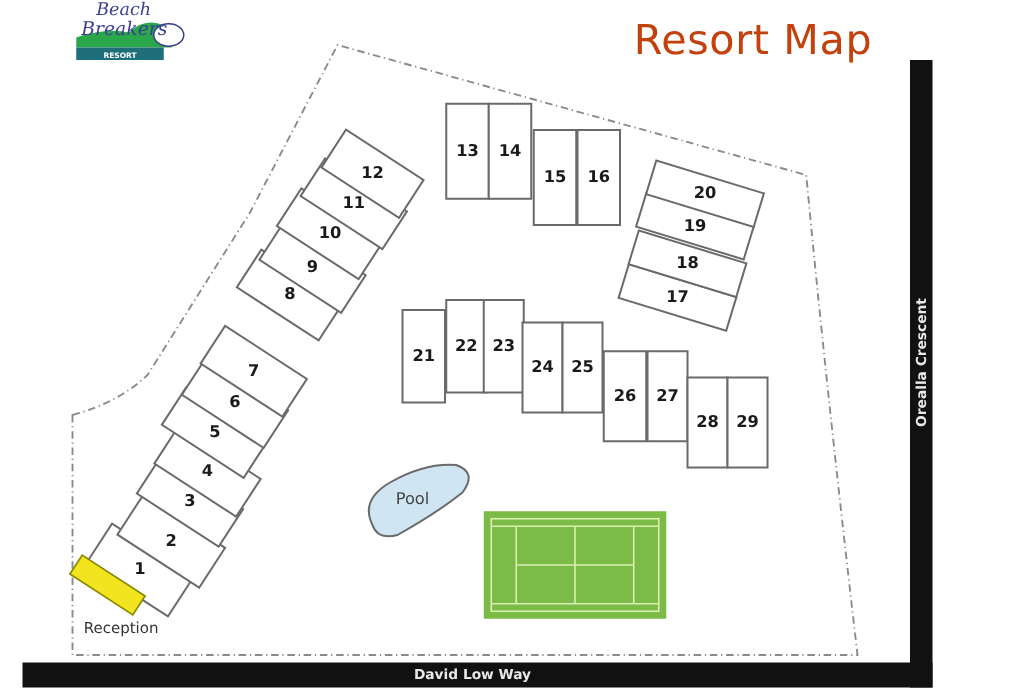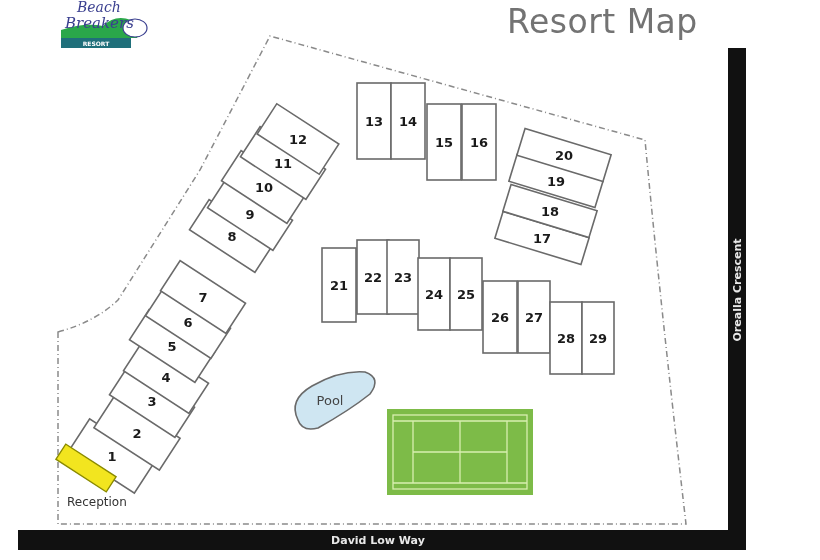--- a/index.html
+++ b/index.html
@@ -1,18 +1,18 @@
 <!DOCTYPE html>
 <html><head>
 <meta charset="utf-8">
 <style>
   html, body { margin: 0; padding: 0; background: #ffffff; }
   body { width: 820px; height: 560px; overflow: hidden; position: relative; font-family: "DejaVu Sans", sans-serif; }
   #map { position: absolute; left: 0; top: 0; width: 820px; height: 560px; }
-  .title { position: absolute; left: 507px; top: 2px; font-family: "DejaVu Sans", sans-serif; font-size: 33px; color: #737373; letter-spacing: 0.5px; }
+  .title { position: absolute; left: 507px; top: 12px; font-family: "DejaVu Sans", sans-serif; font-size: 33px; color: #c2410c; letter-spacing: 0.5px; }
   .logo { position: absolute; left: 55px; top: 0px; width: 96px; height: 52px; text-decoration: underline; }
   .unit rect { fill: #ffffff; stroke: #6a6a6a; stroke-width: 1.6; }
   .unit text { font-family: "DejaVu Sans", sans-serif; font-weight: bold; font-size: 13px; fill: #1a1a1a; text-anchor: middle; dominant-baseline: central; }
   .boundary { fill: none; stroke: #8a8a8a; stroke-width: 1.5; stroke-dasharray: 6 3 1 3; }
   .road-label { font-family: "DejaVu Sans", sans-serif; font-weight: bold; font-size: 11px; fill: #e8e8e8; text-anchor: middle; dominant-baseline: central; }
   .pool-label { font-family: "DejaVu Sans", sans-serif; font-size: 13px; fill: #444444; text-anchor: middle; dominant-baseline: central; }
   .reception-label { font-family: "DejaVu Sans", sans-serif; font-size: 12px; fill: #333333; }
 </style>
 </head>
 <body>

